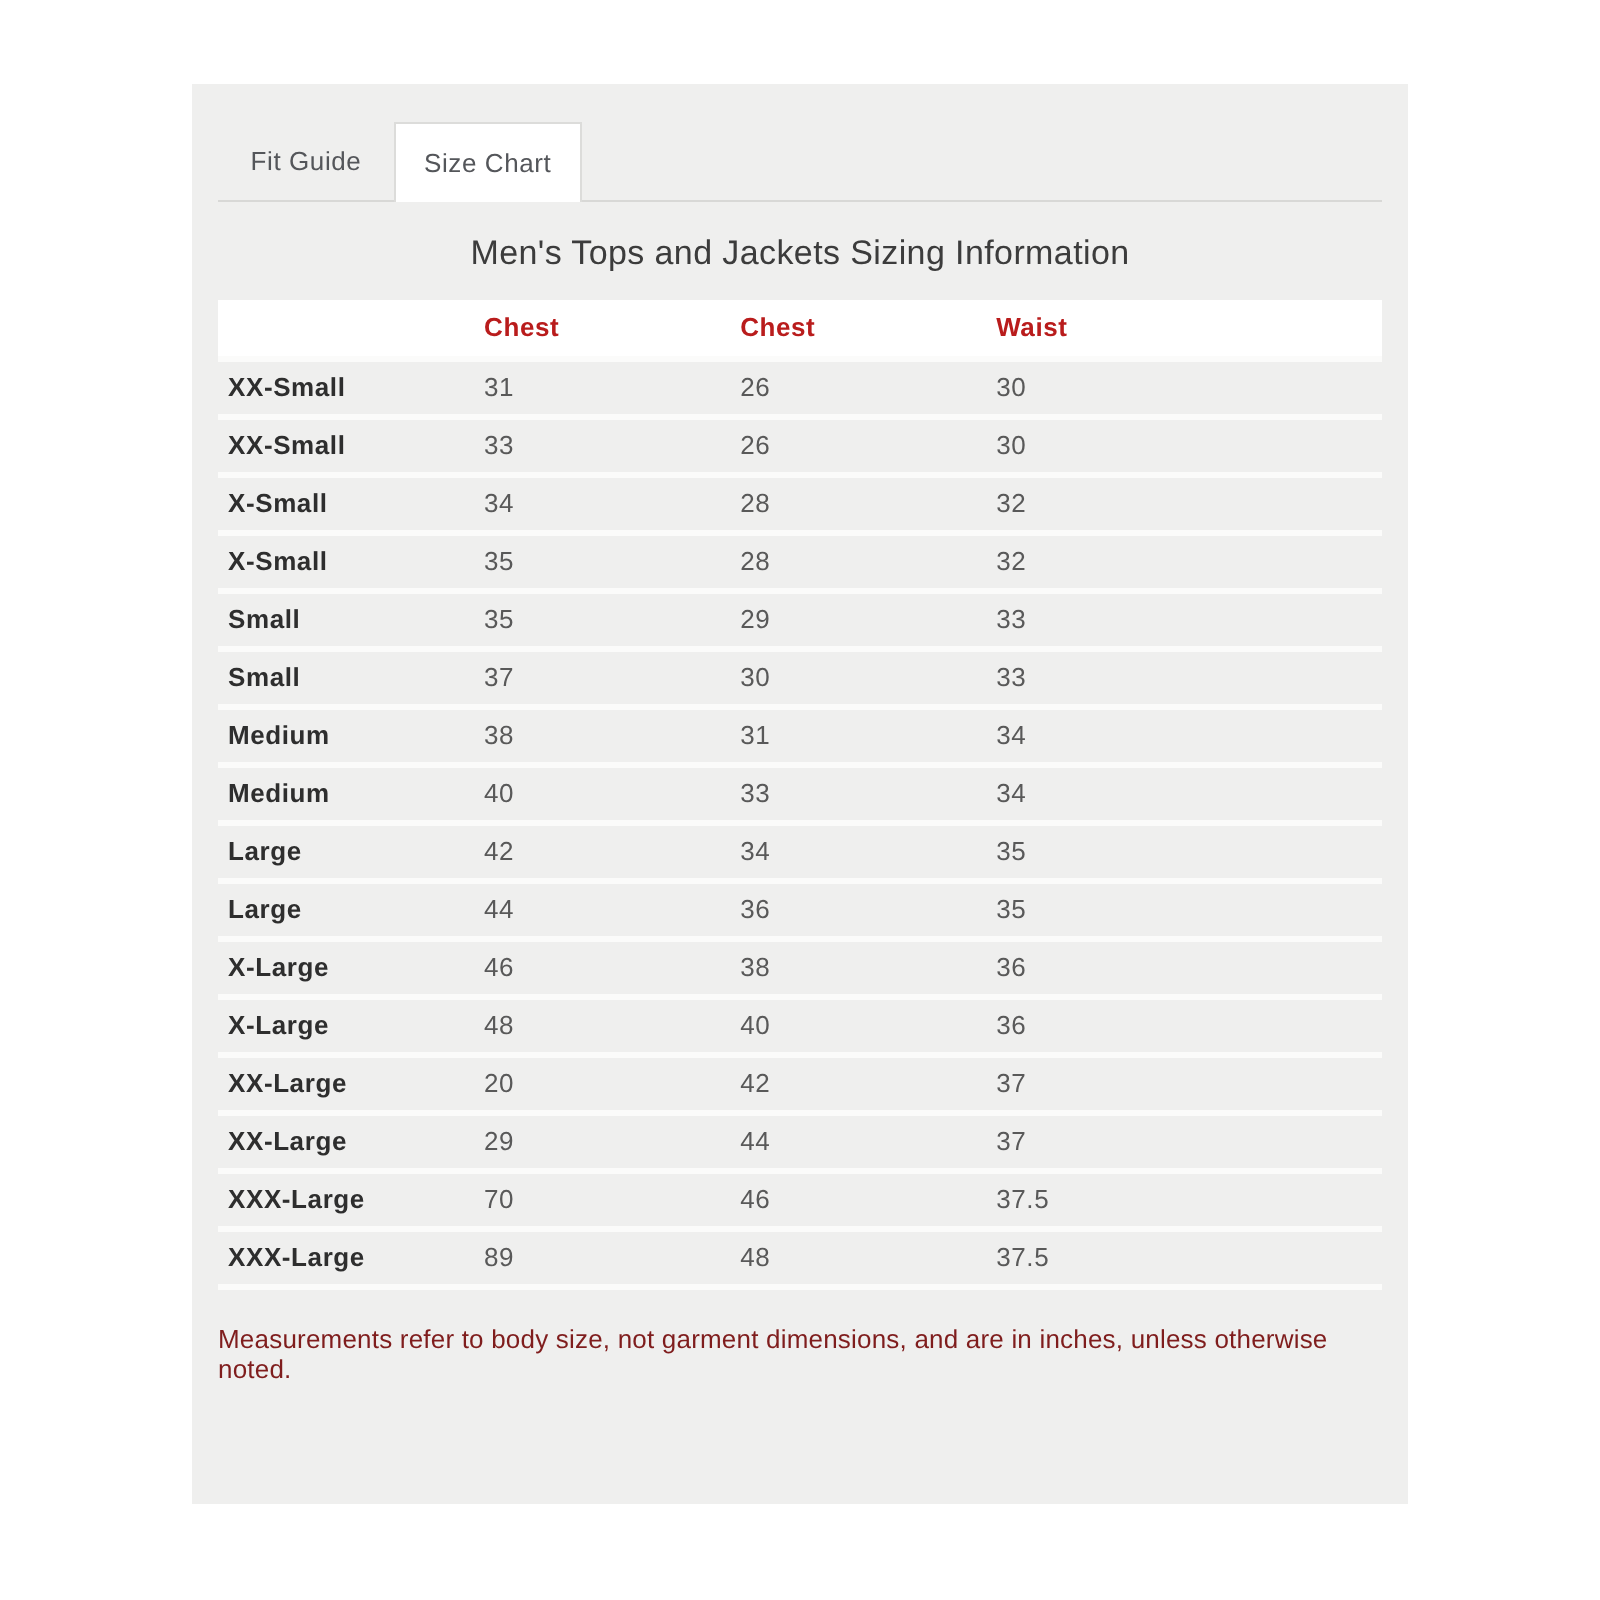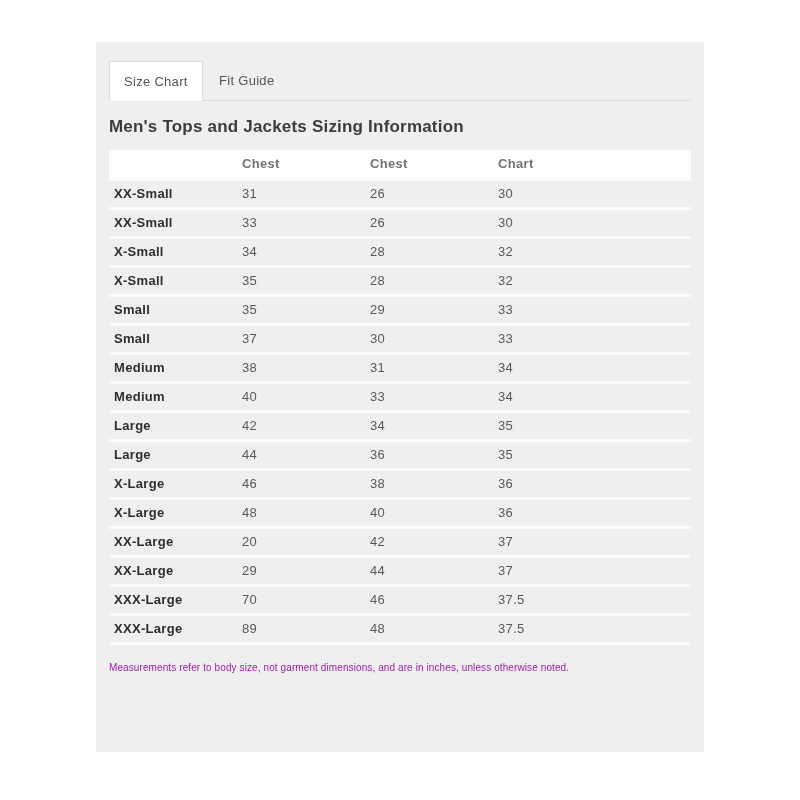--- a/index.html
+++ b/index.html
@@ -43,92 +43,93 @@
   }
   .tab.inactive {
     background: transparent;
     min-width: 88px;
     justify-content: center;
   }
   
   .title {
     margin-top: 16px;
     font-size: 17px;
-    font-weight: 700;
+    font-weight: 400;
     color: #3c3c3c;
     letter-spacing: 0.2px;
+    text-align: center;
   }
   
   table.size-table {
     margin-top: 13px;
     width: 100%;
     border-collapse: collapse;
     table-layout: fixed;
     font-size: 13px;
   }
   table.size-table col.c1 { width: 22%; }
   table.size-table col.c2 { width: 22%; }
   table.size-table col.c3 { width: 22%; }
   table.size-table col.c4 { width: 34%; }
   table.size-table th {
     background: #ffffff;
     height: 29px;
     text-align: left;
     padding-left: 5px;
     font-weight: 700;
-    color: #737373;
+    color: #b91c1c;
     letter-spacing: 0.3px;
     border-bottom: 3px solid #fbfbfa;
   }
   table.size-table td {
     background: #efefee;
     height: 29px;
     padding-left: 5px;
     color: #595959;
     border-bottom: 3px solid #fbfbfa;
     letter-spacing: 0.3px;
   }
   table.size-table td.label {
     font-weight: 700;
     color: #2e2e2e;
     margin-left: 26px;
   }
   
   .footnote {
     margin-top: 17px;
-    font-size: 10px;
-    color: #a21caf;
+    font-size: 13px;
+    color: #7f1d1d;
     letter-spacing: 0.1px;
   }
 </style>
 </head>
 <body>
 
 <div class="card">
 
   <div class="tab-strip">
+    <div class="tab inactive">Fit Guide</div>
     <div class="tab active">Size Chart</div>
-    <div class="tab inactive">Fit Guide</div>
   </div>
 
   <div class="title">Men's Tops and Jackets Sizing Information</div>
 
   <table class="size-table">
     <colgroup>
       <col class="c1">
         <col class="c2">
         <col class="c3">
         <col class="c4">
     </colgroup>
     <thead>
       <tr>
         <th></th>
         <th>Chest</th>
         <th>Chest</th>
-        <th>Chart</th>
+        <th>Waist</th>
       </tr>
     </thead>
     <tbody id="size-table-body">
         <tr>
           <td class="label">XX-Small</td>
           <td>31</td>
           <td>26</td>
           <td>30</td>
         </tr>
         <tr>

